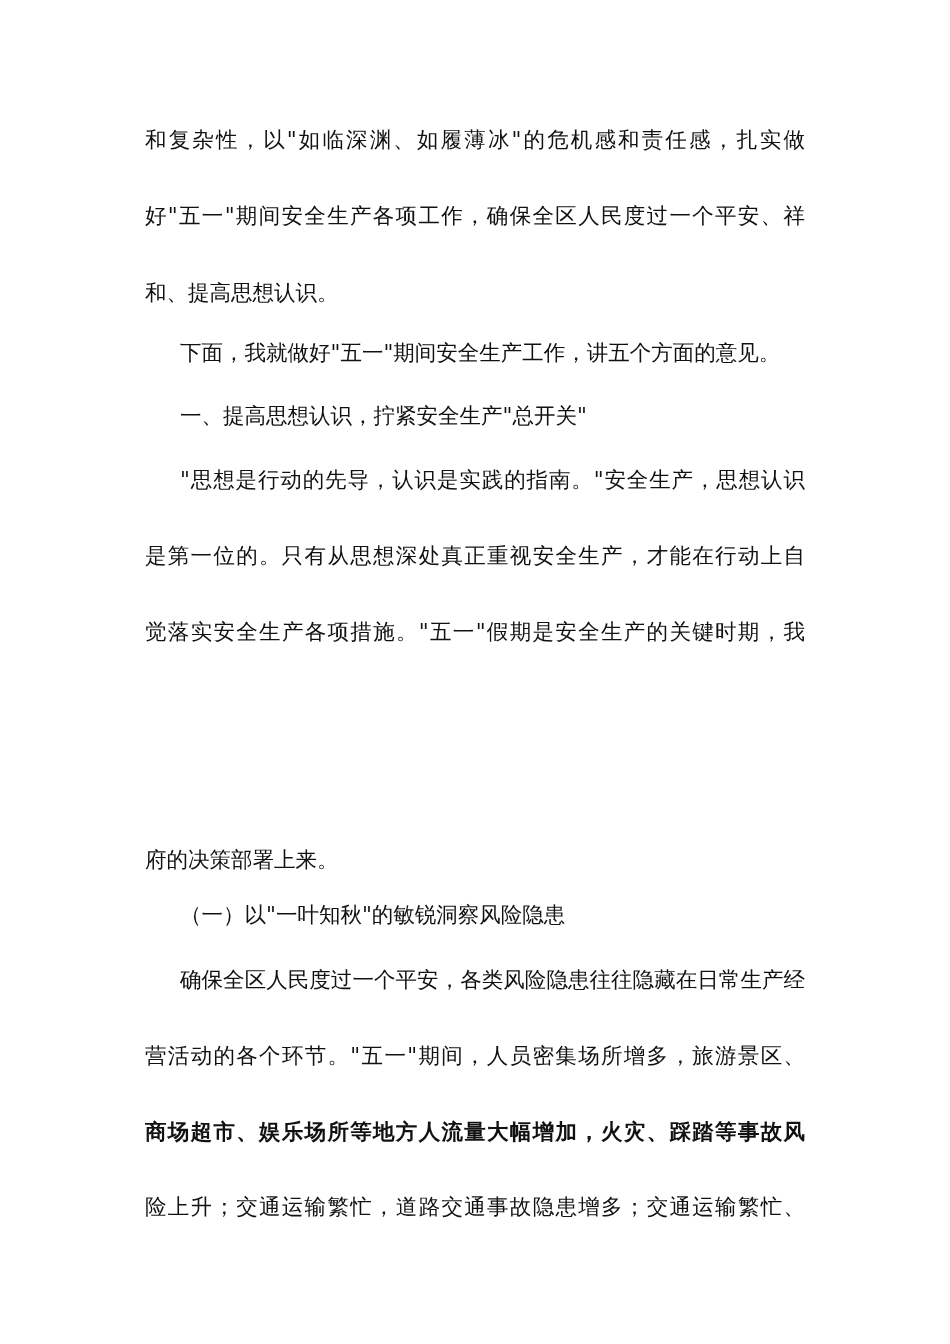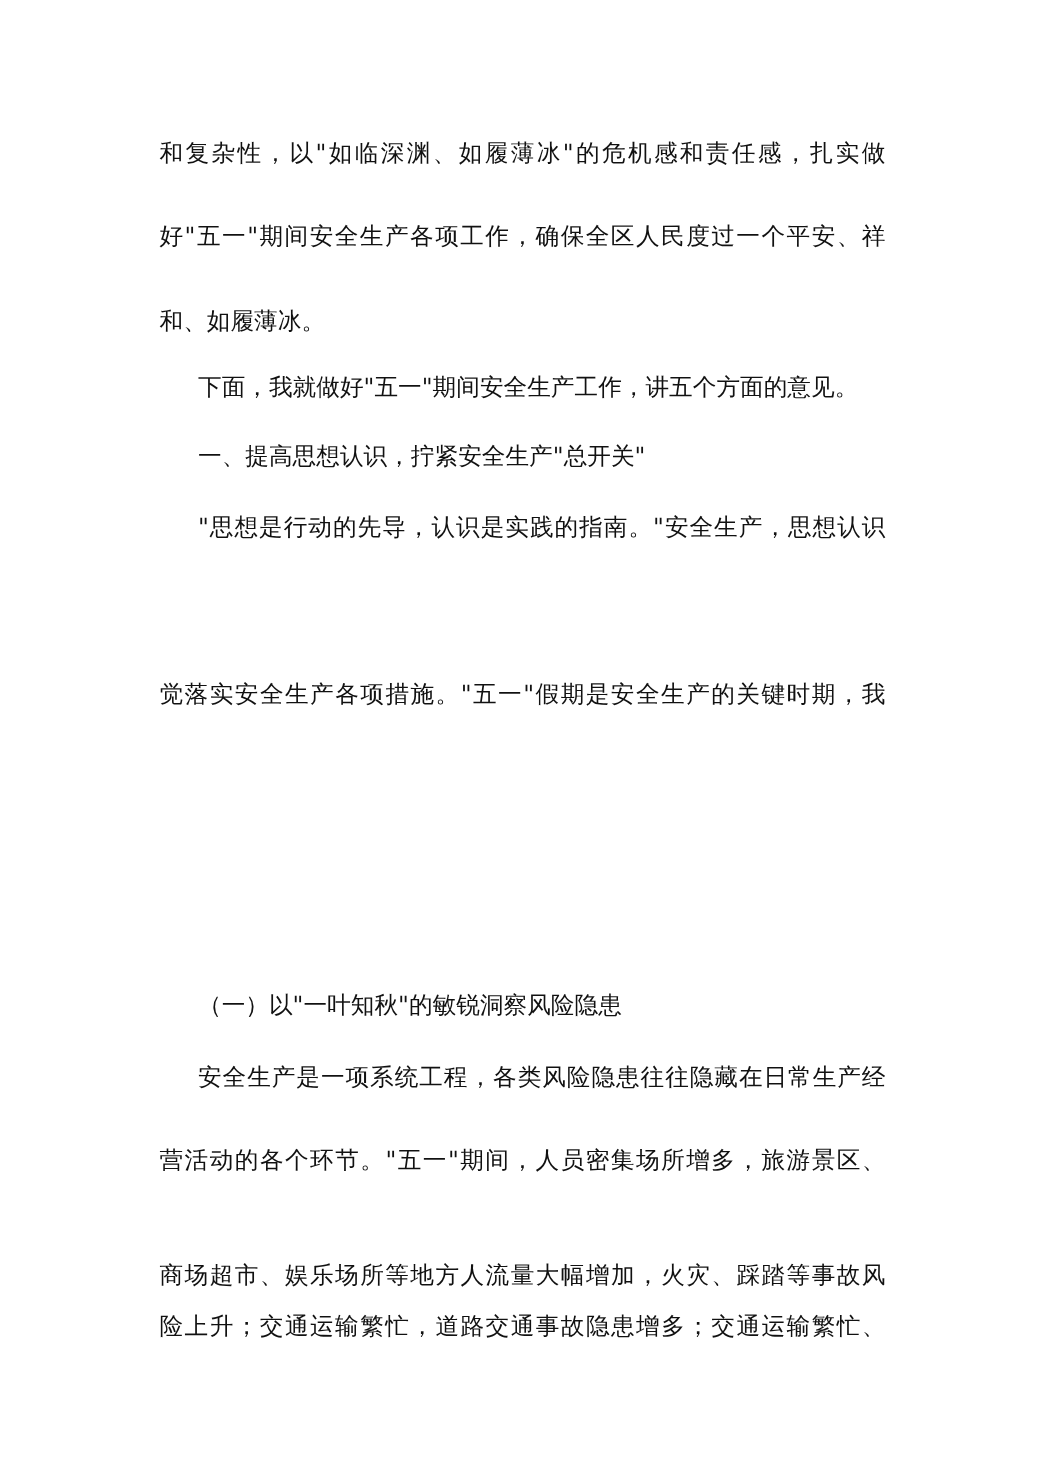--- a/index.html
+++ b/index.html
@@ -42,29 +42,31 @@
       width: 625px;
     }
   </style>
 </head>
 <body>
 
 <div class="page">
 
   <div class="line" style="top:127px;">和复杂性，以"如临深渊、如履薄冰"的危机感和责任感，扎实做</div>
   <div class="line" style="top:203px;">好"五一"期间安全生产各项工作，确保全区人民度过一个平安、祥</div>
-  <div class="line last" style="top:280px;">和、如履薄冰。</div>
+  <div class="line last" style="top:280px;">和、提高思想认识。</div>
 
   <div class="line indent last" style="top:340px;">下面，我就做好"五一"期间安全生产工作，讲五个方面的意见。</div>
 
   <div class="line indent last" style="top:403px;">一、提高思想认识，拧紧安全生产"总开关"</div>
 
   <div class="line indent" style="top:467px;">"思想是行动的先导，认识是实践的指南。"安全生产，思想认识</div>
+  <div class="line" style="top:543px;">是第一位的。只有从思想深处真正重视安全生产，才能在行动上自</div>
   <div class="line" style="top:619px;">觉落实安全生产各项措施。"五一"假期是安全生产的关键时期，我</div>
+  <div class="line last" style="top:847px;">府的决策部署上来。</div>
 
   <div class="line indent last" style="top:902px;">（一）以"一叶知秋"的敏锐洞察风险隐患</div>
 
-  <div class="line indent" style="top:967px;">安全生产是一项系统工程，各类风险隐患往往隐藏在日常生产经</div>
+  <div class="line indent" style="top:967px;">确保全区人民度过一个平安，各类风险隐患往往隐藏在日常生产经</div>
   <div class="line" style="top:1043px;">营活动的各个环节。"五一"期间，人员密集场所增多，旅游景区、</div>
-  <div class="line" style="top:1147px;">商场超市、娱乐场所等地方人流量大幅增加，火灾、踩踏等事故风</div>
+  <div class="line" style="top:1119px;font-weight:bold;">商场超市、娱乐场所等地方人流量大幅增加，火灾、踩踏等事故风</div>
   <div class="line" style="top:1194px;">险上升；交通运输繁忙，道路交通事故隐患增多；交通运输繁忙、</div>
 
 </div>
 
 </body></html>

